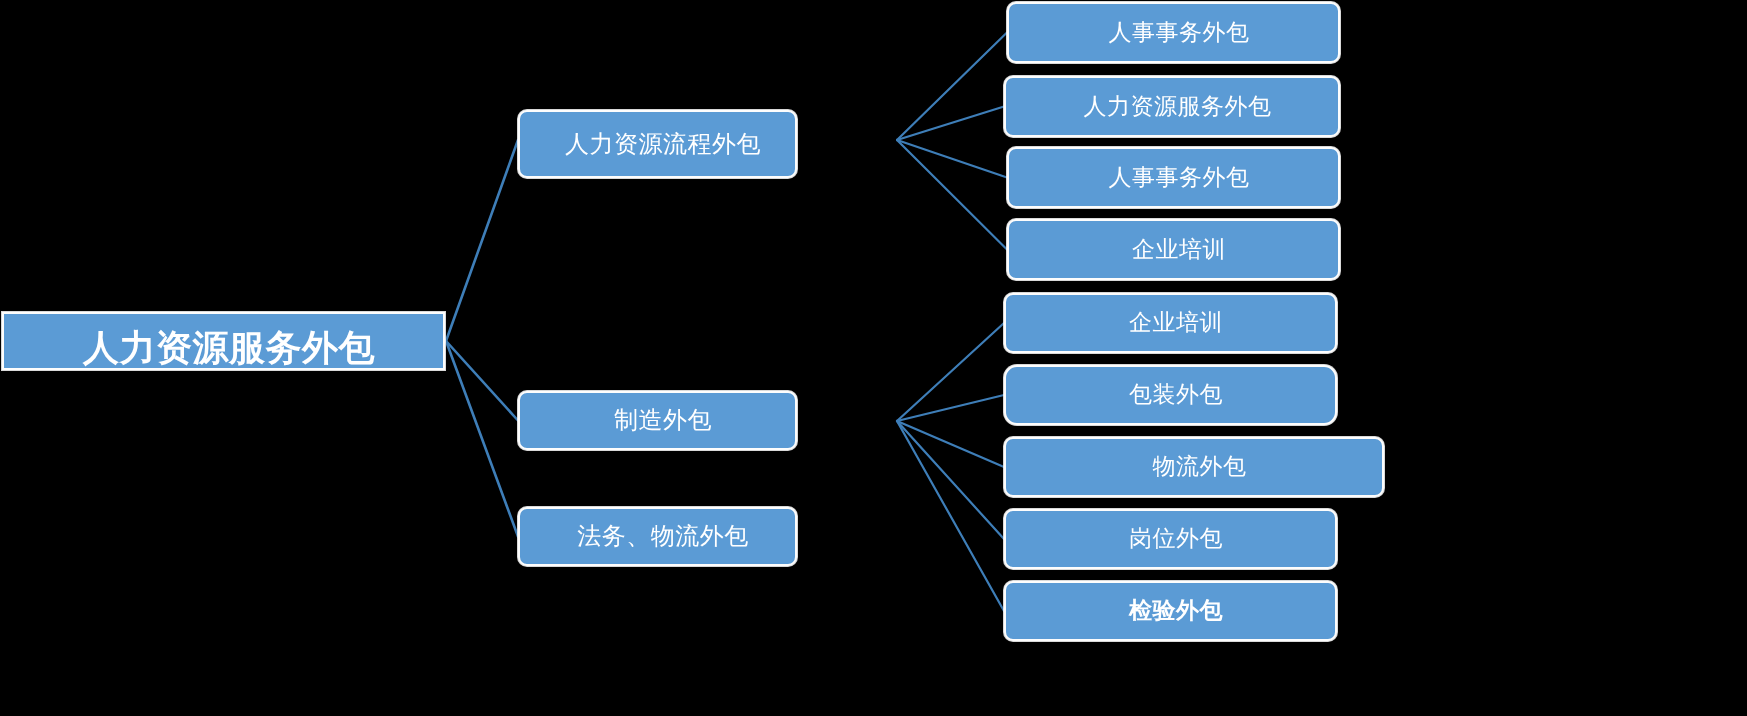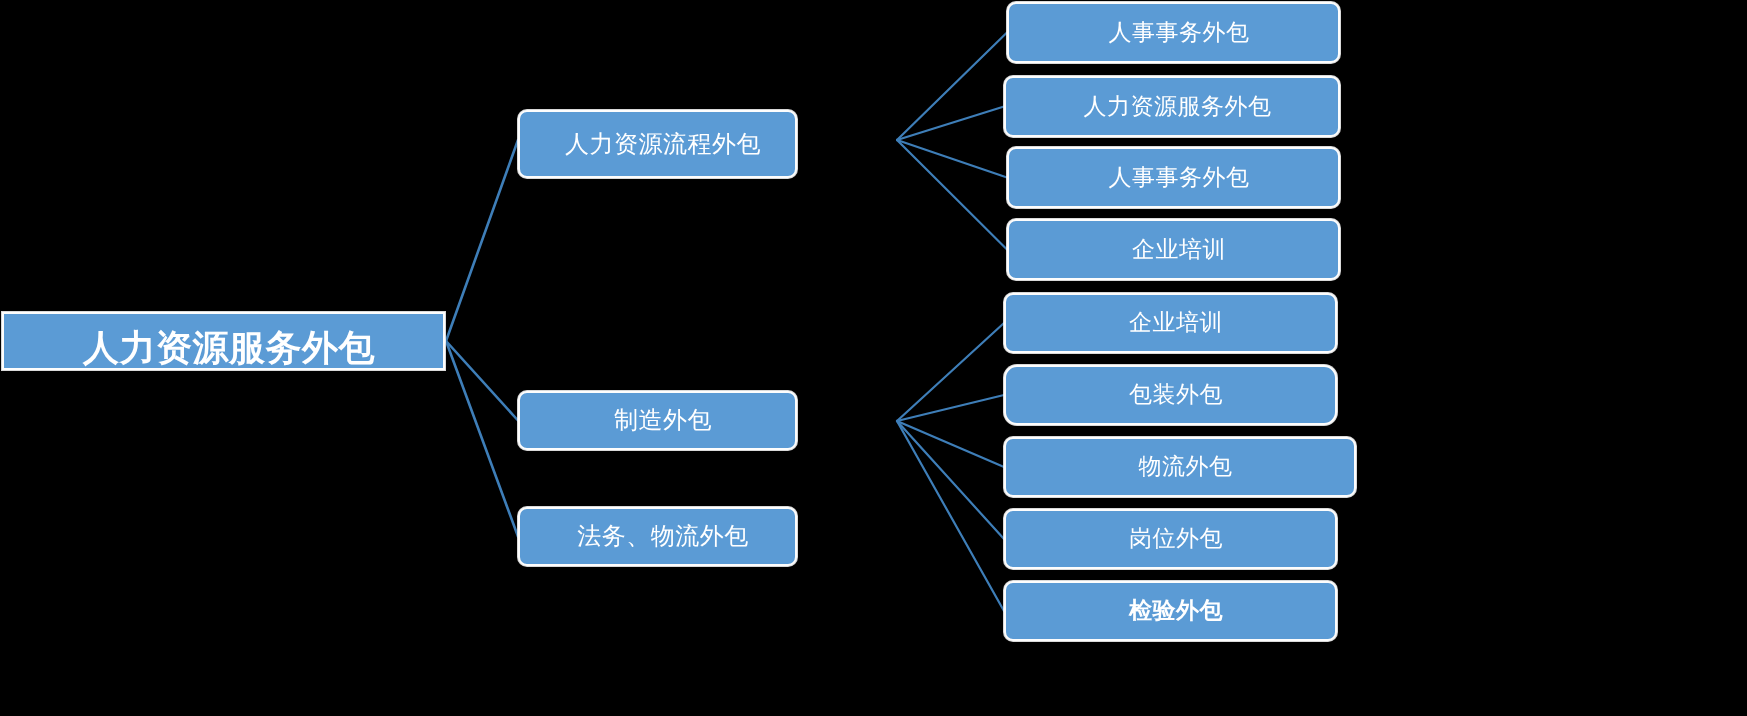--- a/index.html
+++ b/index.html
@@ -55,21 +55,21 @@
       </div>
       <div class="node" style="left: 518px; top: 391px; width: 279px; height: 59px; font-size: 24px;">
         <span class="lbl">制造外包</span>
       </div>
       <div class="node" style="left: 1004px; top: 293px; width: 333px; height: 60px; font-size: 23px;">
         <span class="lbl">企业培训</span>
       </div>
       <div class="node" style="left: 1004px; top: 365px; width: 333px; height: 60px; font-size: 23px; border-radius: 13px;">
         <span class="lbl">包装外包</span>
       </div>
-      <div class="node" style="left: 1004px; top: 437px; width: 352px; height: 60px; font-size: 23px;">
+      <div class="node" style="left: 1004px; top: 437px; width: 380px; height: 60px; font-size: 23px;">
         <span class="lbl">物流外包</span>
       </div>
       <div class="node" style="left: 1004px; top: 509px; width: 333px; height: 60px; font-size: 23px;">
         <span class="lbl">岗位外包</span>
       </div>
       <div class="node" style="left: 1004px; top: 581px; width: 333px; height: 60px; font-size: 23px; font-weight: bold;">
         <span class="lbl">检验外包</span>
       </div>
       <div class="node" style="left: 518px; top: 507px; width: 279px; height: 59px; font-size: 24px;">
         <span class="lbl">法务、物流外包</span>

